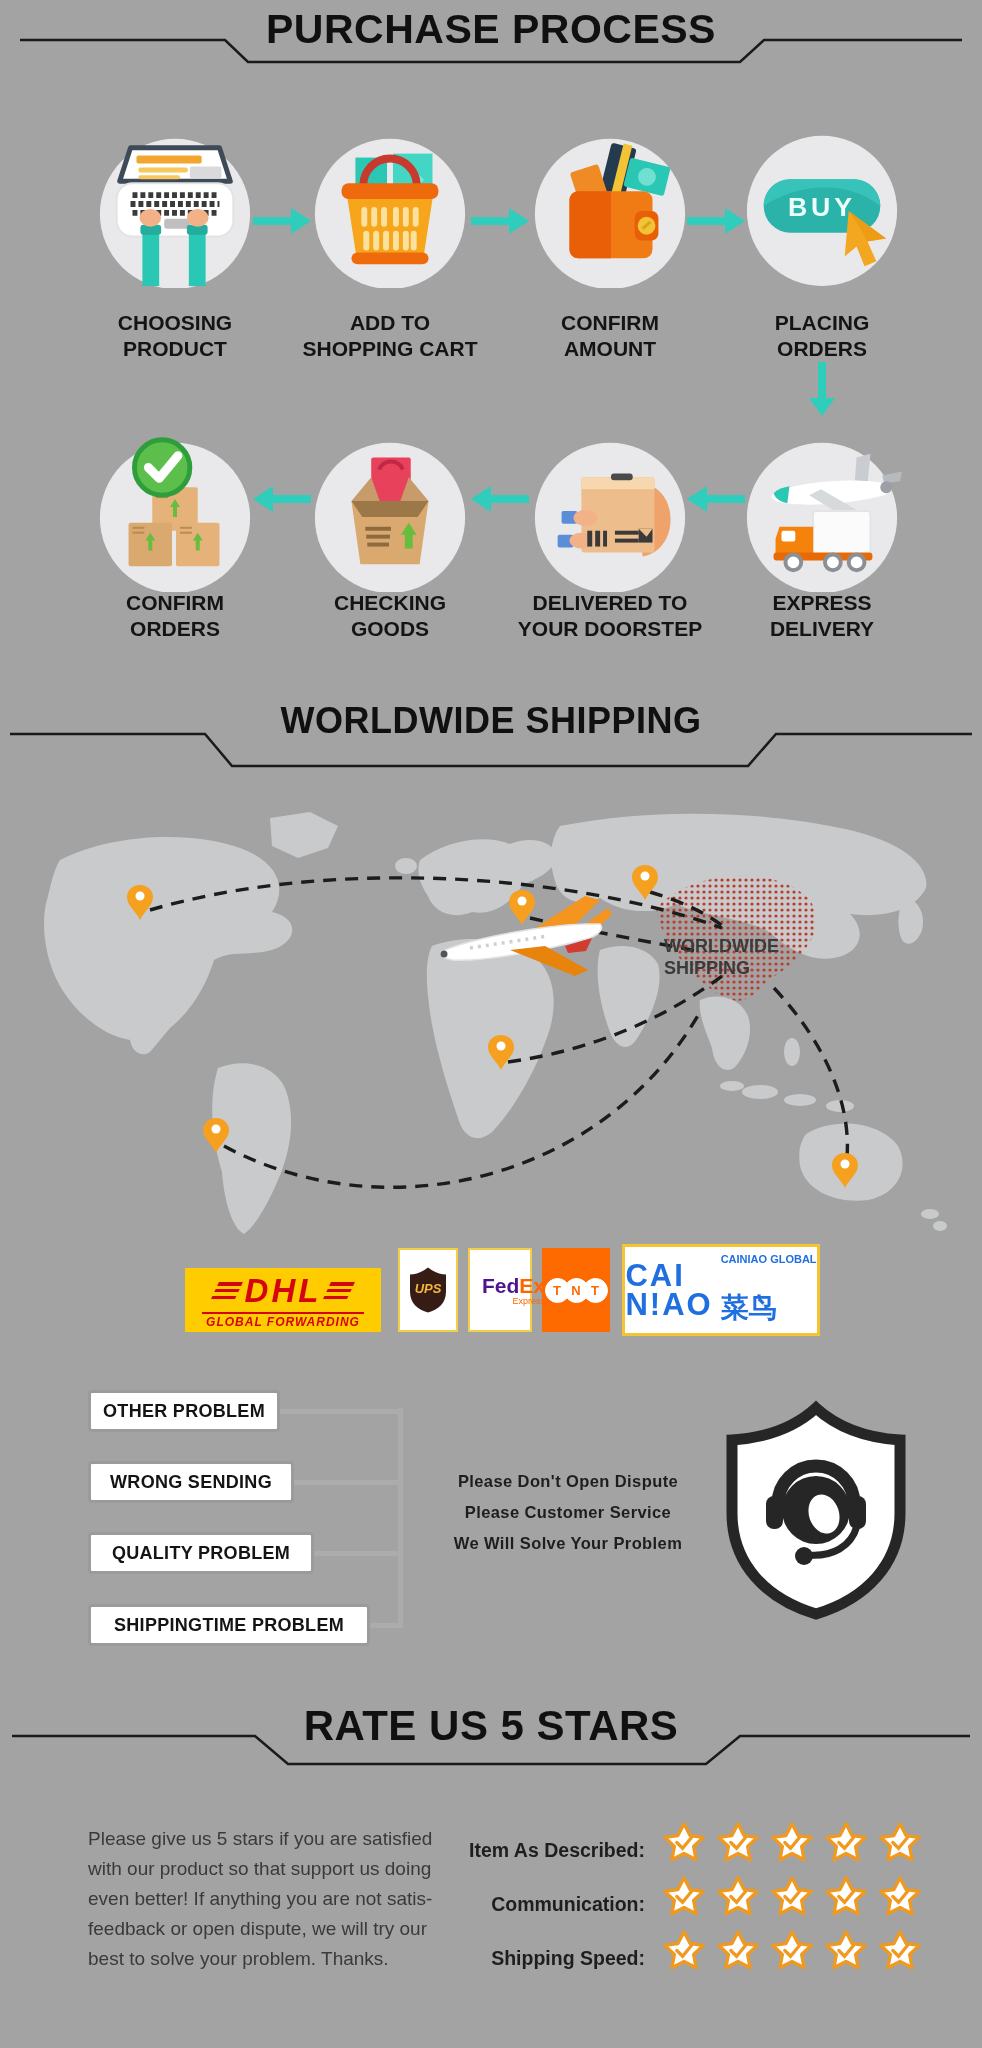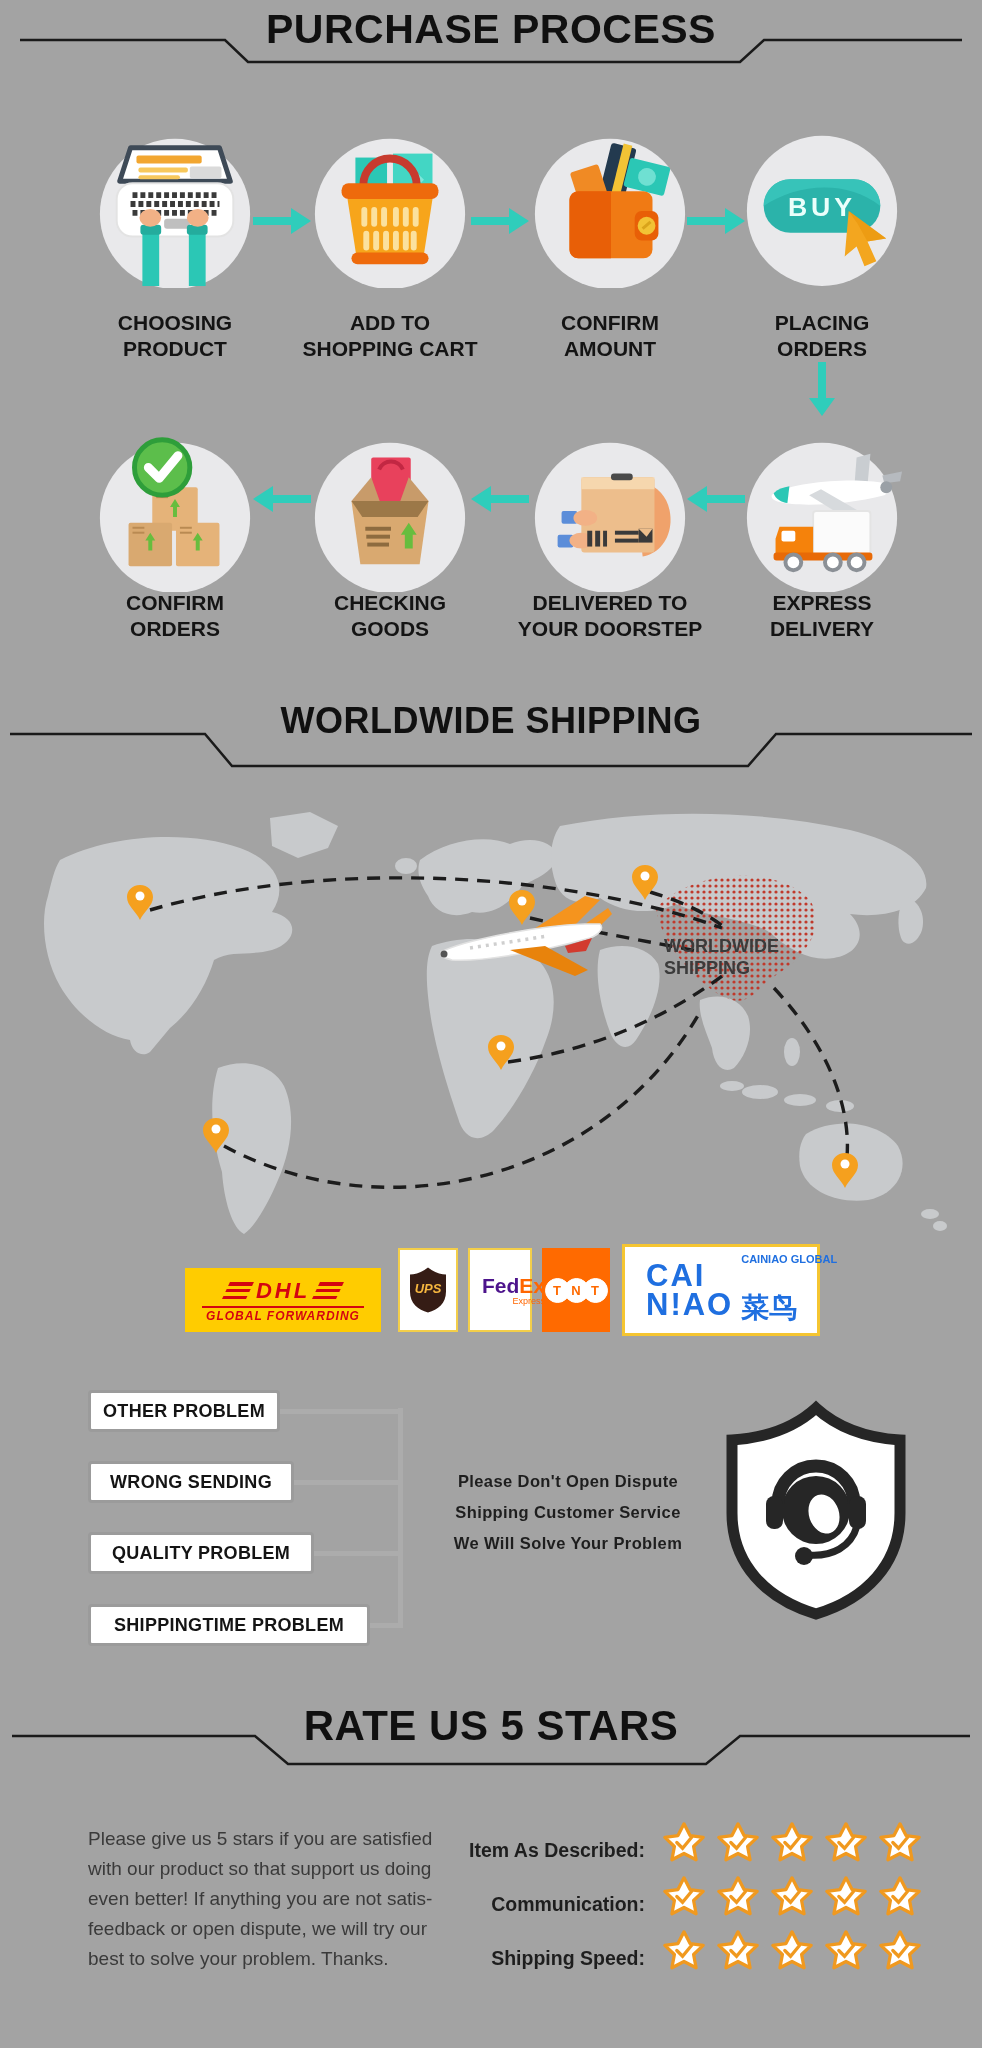--- a/index.html
+++ b/index.html
@@ -17,34 +17,34 @@
               font-size:21px;line-height:26px;}
   .arrow{position:absolute;}
   
   .map{position:absolute;left:0;top:800px;width:982px;height:455px;}
   
   .logo{position:absolute;box-sizing:border-box;display:flex;align-items:center;justify-content:center;}
   .logo-dhl{background:#FFCC00;flex-direction:column;padding:3px 8px;}
   .dhl-row{display:flex;align-items:center;}
   .dhl-stripes{width:24px;height:17px;margin:0 6px;transform:skewX(-25deg);
     background:repeating-linear-gradient(to bottom,#D40511 0 3.5px,rgba(0,0,0,0) 3.5px 7px);}
-  .dhl-name{font-size:22px;font-weight:bold;font-style:italic;color:#D40511;letter-spacing:3px;}
+  .dhl-name{font-size:33px;font-weight:bold;font-style:italic;color:#D40511;letter-spacing:3px;}
   .dhl-div{width:90%;border-top:2px solid #D40511;margin:2px 0 1px;}
   .dhl-tag{font-size:12px;font-weight:bold;font-style:italic;color:#D40511;letter-spacing:1px;}
   .logo-white{background:#fff;border:2px solid #F3CE49;}
   .fedex-wrap{text-align:center;line-height:1;padding-left:27px;}
   .fedex-main{font-size:21px;font-weight:bold;}
   .fedex-fed{color:#4D148C;}
   .fedex-ex{color:#FF6600;}
   .fedex-sub{display:block;font-size:9px;color:#FF6600;text-align:right;margin-top:1px;}
   .logo-tnt{background:#FF6A00;}
   .tnt-circle{width:23px;height:23px;border-radius:50%;background:#fff;color:#FF6A00;
     font-weight:bold;font-size:13px;display:flex;align-items:center;justify-content:center;margin:0 -3px;
     border:1px solid #fff;}
-  .logo-cainiao{border:3px solid #F5C531;justify-content:space-between;padding:4px 21px;gap:8px;}
+  .logo-cainiao{border:3px solid #F5C531;justify-content:center;padding:4px 8px;gap:8px;}
   .cainiao-big{font-size:31px;line-height:0.95;font-weight:bold;color:#1F6FE0;letter-spacing:2px;}
   .cainiao-right{display:flex;flex-direction:column;align-items:flex-start;justify-content:space-between;height:74px;}
   .cainiao-global{font-size:11px;font-weight:bold;color:#1F6FE0;white-space:nowrap;}
   .cainiao-cn{font-size:28px;font-weight:bold;color:#1F6FE0;}
   
   .pbox{position:absolute;box-sizing:border-box;height:42px;border:3px solid #9B9B9B;border-radius:4px;
         background:#fff;display:flex;align-items:center;justify-content:center;
         font-weight:bold;font-size:18px;color:#141414;letter-spacing:0.3px;z-index:2;}
   .conn{position:absolute;background:#ACACAC;z-index:1;}
   .msg{position:absolute;text-align:center;font-weight:bold;font-size:16.5px;color:#1E1E1E;
@@ -429,21 +429,21 @@
   <div class="conn" style="left:312px;top:1551px;width:86px;height:5px;"></div>
   <div class="conn" style="left:368px;top:1623px;width:30px;height:5px;"></div>
 
   <div class="pbox" style="left:88px;top:1390px;width:192px;">OTHER PROBLEM</div>
   <div class="pbox" style="left:88px;top:1461px;width:206px;">WRONG SENDING</div>
   <div class="pbox" style="left:88px;top:1532px;width:226px;">QUALITY PROBLEM</div>
   <div class="pbox" style="left:88px;top:1604px;width:282px;">SHIPPINGTIME PROBLEM</div>
 
   <div class="msg" style="left:418px;top:1466px;width:300px;">
     <div>Please Don't Open Dispute</div>
-    <div>Shipping Customer Service</div>
+    <div>Please Customer Service</div>
     <div>We Will Solve Your Problem</div>
   </div>
 
   <svg class="abs" style="left:716px;top:1398px;" width="200" height="228" viewBox="0 0 200 228">
     <path d="M100,10 C122,30 152,40 184,42 L184,115 C184,166 150,201 100,216 C50,201 16,166 16,115 L16,42 C48,40 78,30 100,10 Z" fill="#fff" stroke="#262626" stroke-width="11"></path>
     <circle cx="100" cy="112" r="34" fill="#262626"></circle>
     <ellipse cx="108" cy="116" rx="15" ry="20" transform="rotate(-18 108 116)" fill="#fff"></ellipse>
     <path d="M62,106 A38,38 0 0 1 138,106" fill="none" stroke="#262626" stroke-width="13"></path>
     <rect x="50" y="98" width="17" height="33" rx="8" fill="#262626"></rect>
     <rect x="133" y="98" width="17" height="33" rx="8" fill="#262626"></rect>

